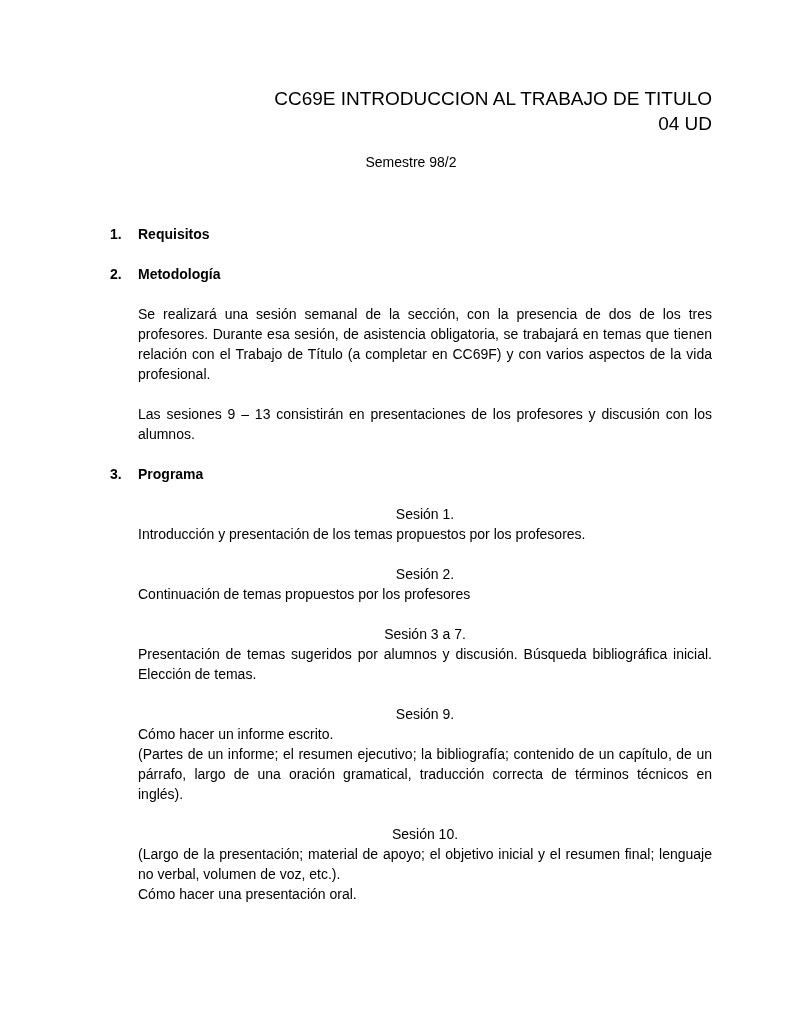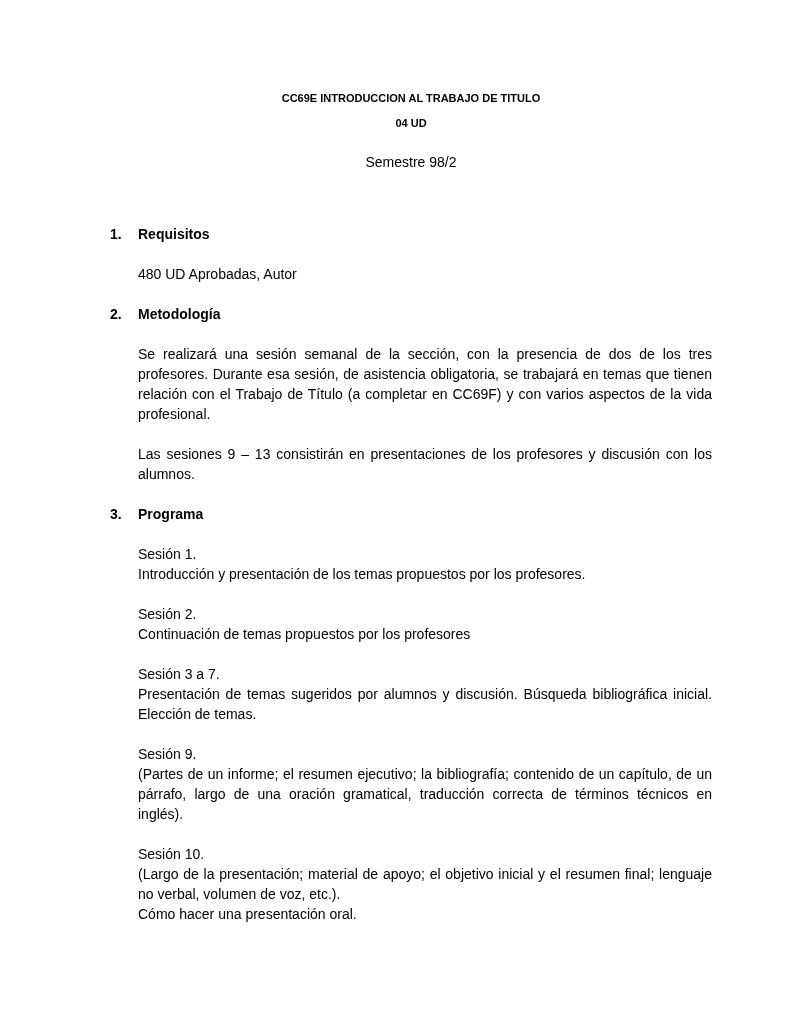--- a/index.html
+++ b/index.html
@@ -15,23 +15,23 @@
     padding: 86px 88px 0 110px;
     background: #ffffff;
     color: #000000;
     font-family: "Liberation Sans", "DejaVu Sans", sans-serif;
     font-size: 14px;
     line-height: 20px;
     overflow: hidden;
   }
   .doc-title {
     margin: 0 0 16px 0;
-    text-align: center;
-    font-size: 11px;
-    font-weight: bold;
+    text-align: right;
+    font-size: 19px;
+    font-weight: normal;
     line-height: 25px;
   }
   .semester {
     text-align: center;
     font-weight: normal;
     margin: 0 0 52px 0;
   }
   .section-header {
     display: flex;
     font-weight: bold;
@@ -51,42 +51,39 @@
     text-align: justify;
   }
   .program-block {
     margin: 0 0 20px 0;
     text-align: justify;
   }
   .program-block .line {
     margin: 0;
   }
   .session-label {
-    text-align: left;
+    text-align: center;
   }
 </style>
 </head>
 <body>
 
 <div class="page">
 
   <h1 class="doc-title">
     <span>CC69E INTRODUCCION AL TRABAJO DE TITULO</span><br>
     <span>04 UD</span>
   </h1>
 
   <div class="semester">Semestre 98/2</div>
 
   <div class="section">
     <div class="section-header">
       <span class="section-number">1.</span>
       <span class="section-heading">Requisitos</span>
-    </div>
-    <div class="section-body">
-      <p class="para">480 UD Aprobadas, Autor</p>
     </div>
   </div>
 
   <div class="section">
     <div class="section-header">
       <span class="section-number">2.</span>
       <span class="section-heading">Metodología</span>
     </div>
     <div class="section-body">
       <p class="para justify">Se realizará una sesión semanal de la sección, con la presencia de dos de los tres profesores.  Durante esa sesión, de asistencia obligatoria, se trabajará en temas que tienen relación con el Trabajo de Título (a completar en CC69F) y con varios aspectos de la vida profesional.</p>
@@ -112,20 +109,21 @@
       </div>
 
       <div class="program-block">
         <div class="line session-label">Sesión 3 a 7.</div>
         <div class="line">Presentación de temas sugeridos por alumnos y discusión.  Búsqueda bibliográfica inicial.  Elección de temas.</div>
       </div>
 
 
       <div class="program-block">
         <div class="line session-label">Sesión 9.</div>
+        <div class="line">Cómo hacer un informe escrito.</div>
         <div class="line">(Partes de un informe; el resumen ejecutivo; la bibliografía; contenido de un capítulo, de un párrafo, largo de una oración gramatical, traducción correcta de términos técnicos en inglés).</div>
       </div>
 
       <div class="program-block">
         <div class="line session-label">Sesión 10.</div>
         <div class="line">(Largo de la presentación; material de apoyo; el objetivo inicial y el resumen final; lenguaje no verbal, volumen de voz, etc.).</div>
         <div class="line">Cómo hacer una presentación oral.</div>
       </div>
 
     </div>

